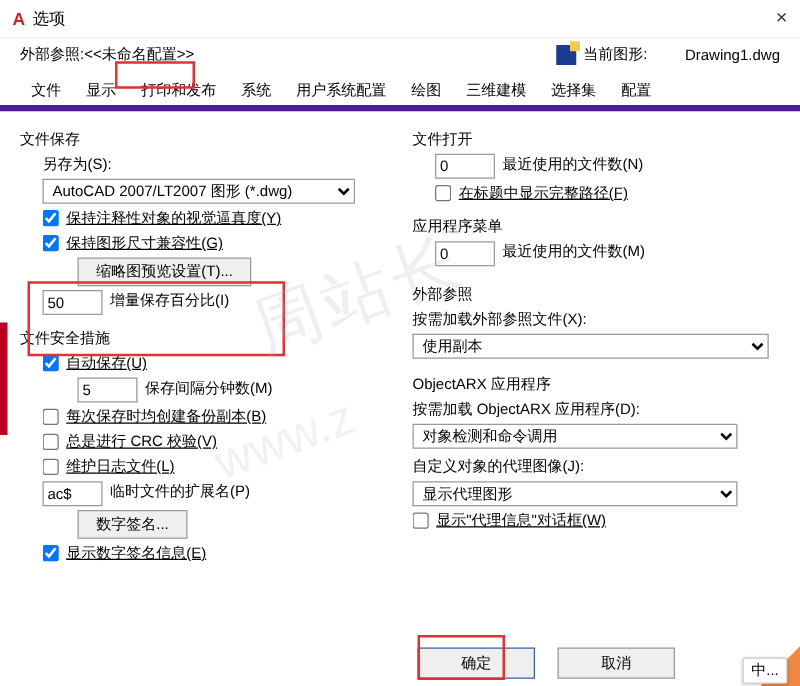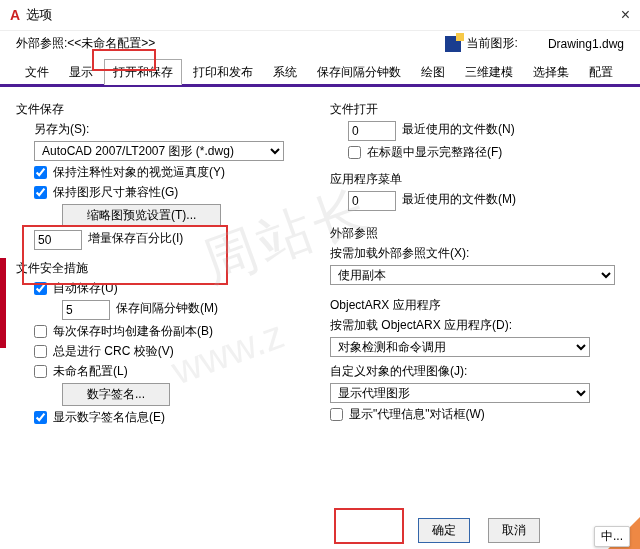--- a/index.html
+++ b/index.html
@@ -5,38 +5,38 @@
 * { box-sizing: border-box; margin: 0; padding: 0; font-family: "Microsoft YaHei", SimSun, sans-serif; font-size: 12px; }
 body { background: #fff; width: 640px; height: 549px; overflow: hidden; position: relative; }
 .titlebar { display: flex; align-items: center; padding: 6px 10px; border-bottom: 1px solid #eee; }
 .app-icon { color: #c22; font-weight: bold; font-size: 14px; margin-right: 6px; }
 .title-text { font-size: 13px; }
 .close-x { margin-left: auto; font-size: 16px; color: #333; cursor: pointer; }
 .profile-row { display: flex; align-items: center; padding: 4px 16px 0; }
 .profile-val { margin-right: auto; }
 .drawing-icon { width: 16px; height: 16px; background: #1a3d8f; margin-right: 6px; position: relative; }
 .drawing-icon::after { content:""; position:absolute; right:-3px; top:-3px; width:8px; height:8px; background:#f7c948; }
-.tabs { display: flex; padding: 0 16px; margin-top: 6px; border-bottom: 3px solid #4c1d95; }
+.tabs { display: flex; padding: 0 16px; margin-top: 6px; border-bottom: 5px solid #4c1d95; }
 .tab { padding: 4px 8px 3px; border: 1px solid transparent; cursor: pointer; margin-right: 2px; position: relative; top: 1px; white-space: nowrap; }
 .tab.active { border: 1px solid #aaa; border-bottom: 1px solid #fff; background: #fff; }
 .content { display: flex; padding: 10px 16px 0; gap: 20px; }
 .col { flex: 1; min-width: 0; }
 .group-label { margin: 4px 0 3px; }
 .indent { margin-left: 18px; }
 select, input[type=text] { border: 1px solid #999; padding: 1px 3px; height: 20px; background: #fff; }
 select { width: 250px; }
 .small-inp { width: 48px; }
 .row { display: flex; margin: 3px 0; gap: 6px; }
-.row label { cursor: default; }
-.btn { border: 1px solid #999; background: #efefef; padding: 2px 24px; cursor: pointer; }
+.row label { cursor: default; text-decoration: underline; }
+.btn { border: 1px solid #999; background: #efefef; padding: 2px 14px; cursor: pointer; }
 .red-tab { position: absolute; left: 92px; top: 49px; width: 64px; height: 22px; border: 2px solid #d33; pointer-events: none; }
 .red-auto { position: absolute; left: 22px; top: 225px; width: 206px; height: 60px; border: 2px solid #d33; pointer-events: none; }
 .red-ok { position: absolute; left: 334px; top: 508px; width: 70px; height: 36px; border: 2px solid #d33; pointer-events: none; }
 .footer { position: absolute; bottom: 6px; right: 100px; display: flex; gap: 18px; }
-.footer .btn { padding: 3px 13px; }
+.footer .btn { padding: 3px 34px; }
 .leftbar { position:absolute; left:0; top:258px; width:6px; height:90px; background:#b02; }
 .watermark { position:absolute; left:200px; top:200px; font-size:54px; color:rgba(180,180,180,0.22); transform:rotate(-20deg); pointer-events:none; letter-spacing:4px; font-family: SimSun; }
 .watermark2 { position:absolute; left:170px; top:330px; font-size:40px; color:rgba(180,180,180,0.18); transform:rotate(-20deg); pointer-events:none; font-family: Arial; }
 .badge { position:absolute; right:0; bottom:0; width:80px; height:30px; }
 .badge .tri { position:absolute; right:0; bottom:0; width:0; height:0; border-right:32px solid #e84; border-top:32px solid transparent; }
 .badge .txt { position:absolute; right:10px; bottom:2px; background:#fff; border:1px solid #ccc; padding:1px 6px; font-size:12px; border-radius:2px; box-shadow:0 1px 3px rgba(0,0,0,.2);}
 </style>
 </head>
 <body>
 
@@ -50,24 +50,23 @@
   <span>外部参照:</span>
   <span class="profile-val">&lt;&lt;未命名配置&gt;&gt;</span>
   <span class="drawing-icon"></span>
   <span>当前图形:</span>
   <span style="margin-left:30px">Drawing1.dwg</span>
 </div>
 
 <div class="tabs">
   <div class="tab">文件</div>
   <div class="tab">显示</div>
-  <div class="tab active">打开和保存</div>
   <div class="tab">打印和发布</div>
   <div class="tab">系统</div>
-  <div class="tab">保存间隔分钟数</div>
+  <div class="tab">用户系统配置</div>
   <div class="tab">绘图</div>
   <div class="tab">三维建模</div>
   <div class="tab">选择集</div>
   <div class="tab">配置</div>
 </div>
 
 <div class="content">
   <div class="col">
     <div class="group-label">文件保存</div>
     <div class="indent">
@@ -107,21 +106,25 @@
       <div class="row">
           <input type="checkbox" style="">
           <label>每次保存时均创建备份副本(B)</label>
         </div>
       <div class="row">
           <input type="checkbox" style="">
           <label>总是进行 CRC 校验(V)</label>
         </div>
       <div class="row">
           <input type="checkbox" style="">
-          <label>未命名配置(L)</label>
+          <label>维护日志文件(L)</label>
+        </div>
+      <div class="row">
+          <input type="text" class="small-inp" value="ac$" style="">
+          <span>临时文件的扩展名(P)</span>
         </div>
       <div class="row" style="margin-left:28px">
           <button class="btn">数字签名...</button>
         </div>
       <div class="row">
           <input type="checkbox" checked="" style="">
           <label>显示数字签名信息(E)</label>
         </div>
     </div>
   </div>

